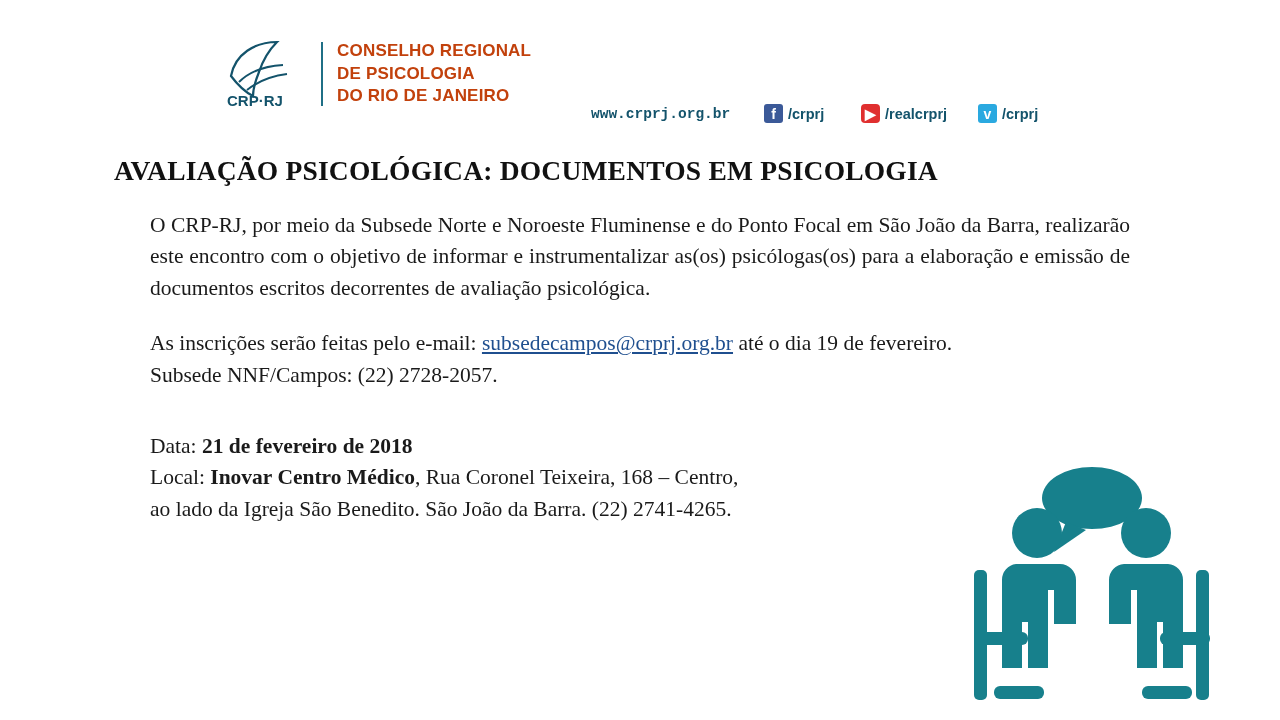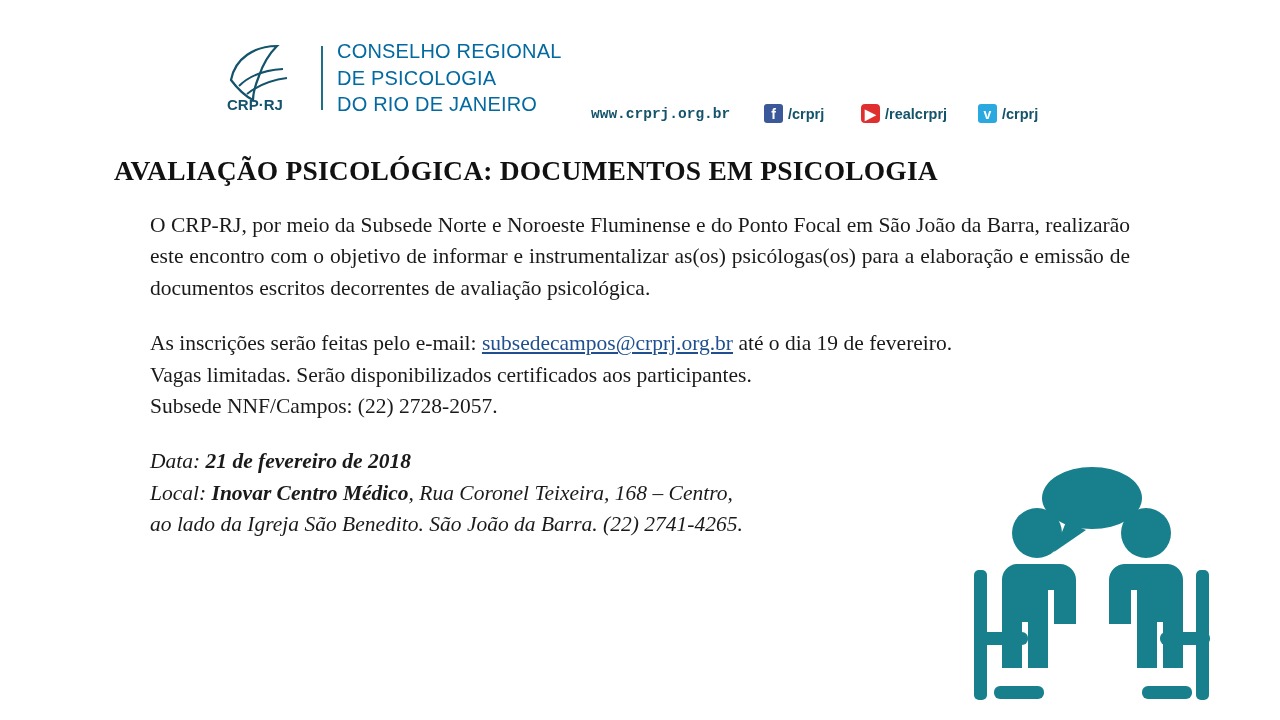--- a/index.html
+++ b/index.html
@@ -38,23 +38,23 @@
   }
   .logo-mark svg { display: block; }
   .logo-divider {
     width: 2px;
     height: 64px;
     background: #1f6f86;
     margin: 0 14px 0 4px;
   }
   .logo-text {
     font-family: "Liberation Sans", sans-serif;
-    color: #0369a1;
-    font-weight: normal;
-    font-size: 20px;
+    color: #c2410c;
+    font-weight: bold;
+    font-size: 17px;
     letter-spacing: 0.2px;
     line-height: 1.33;
     text-transform: uppercase;
   }
 
   .site-link {
     position: absolute;
     left: 591px;
     top: 72px;
     font-family: Liberation Mono, monospace;
@@ -125,21 +125,21 @@
     margin: 0;
   }
   .block-gap { height: 24px; }
   .line { margin: 0; }
   .mail-link {
     color: #1f4f8f;
     text-decoration: underline;
   }
   strong { font-weight: bold; }
 
-  .details { margin-top: 0; font-style: italic; }
+  .details { margin-top: 16px; }
 
   
   .illustration {
     position: absolute;
     right: 36px;
     bottom: 0;
     width: 270px;
     height: 260px;
   }
 </style>
@@ -187,21 +187,20 @@
 
 <div class="content">
 
   <p class="para-justify">O CRP-RJ, por meio da Subsede Norte e Noroeste Fluminense e do Ponto Focal em São João da Barra, realizarão este encontro com o objetivo de informar e instrumentalizar as(os) psicólogas(os) para a elaboração e emissão de documentos escritos decorrentes de avaliação psicológica.</p>
 
   <div class="block-gap"></div>
 
   <p class="line">
     <span>As inscrições serão feitas pelo e-mail: </span><a class="mail-link" href="#">subsedecampos@crprj.org.br</a><span> até o dia 19 de fevereiro.</span>
   </p>
-  <p class="line">Vagas limitadas. Serão disponibilizados certificados aos participantes.</p>
   <p class="line">Subsede NNF/Campos: (22) 2728-2057.</p>
 
   <div class="block-gap"></div>
 
   <div class="details">
     <p class="line">
       <span>Data: </span><strong>21 de fevereiro de 2018</strong>
     </p>
     <p class="line">
       <span>Local:  </span><strong>Inovar Centro Médico</strong><span>, Rua Coronel Teixeira, 168 – Centro,</span>

